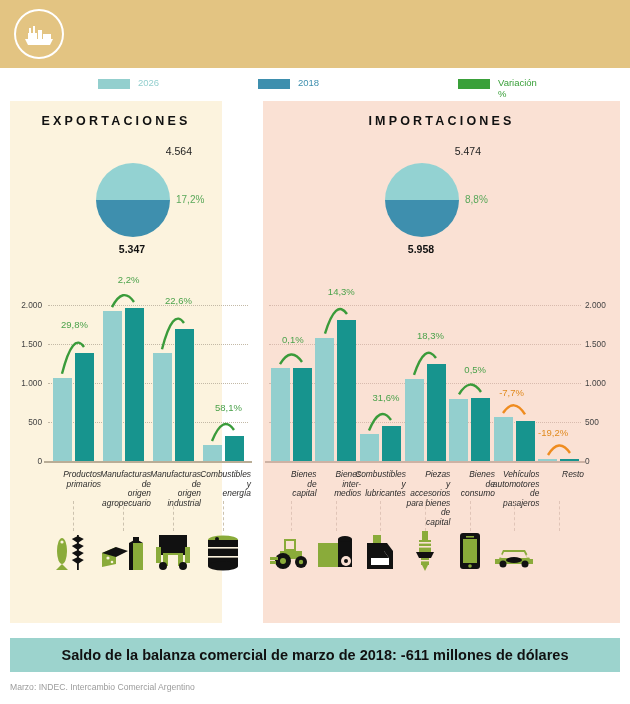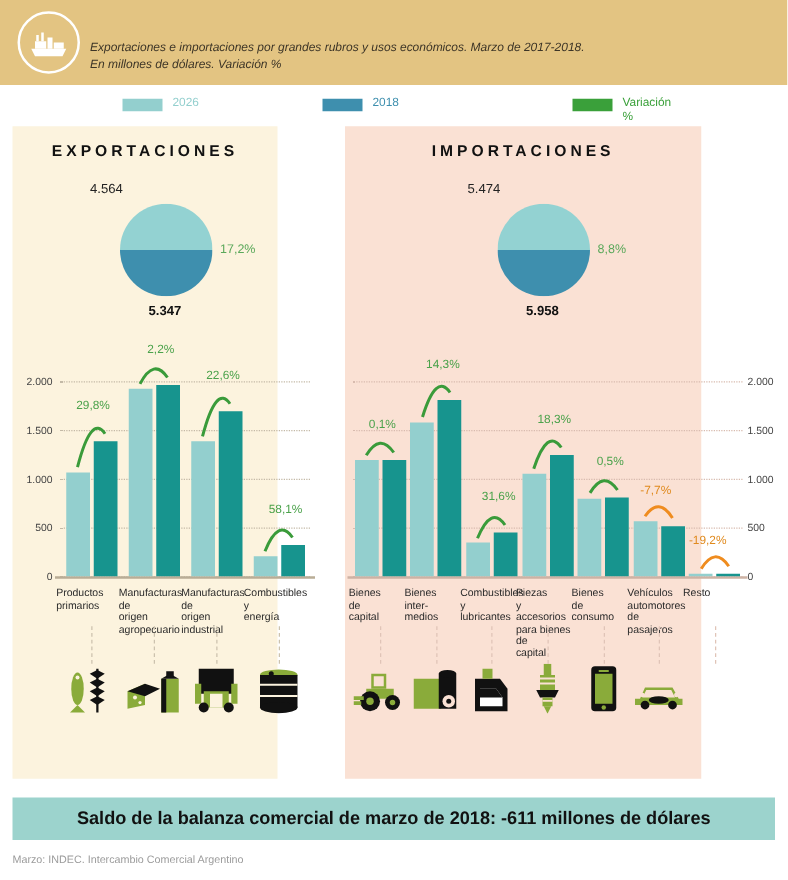--- a/index.html
+++ b/index.html
@@ -37,28 +37,28 @@
     position:absolute;left:0;top:68px;width:630px;height:33px;background:#fff;
   }
   .legend-item{position:absolute;top:9px;height:14px;}
   .legend-swatch{position:absolute;left:0;top:2px;width:32px;height:10px;}
   .legend-label{position:absolute;left:40px;top:0;font-size:9.5px;}
   .lg1{left:98px;} .lg2{left:258px;} .lg3{left:458px;}
 
   
   .panel{position:absolute;top:101px;height:522px;}
   .panel-exp{left:10px;width:212px;background:#fcf3de;}
-  .panel-imp{left:276px;width:285px;background:#fae1d4;}
+  .panel-imp{left:263px;width:357px;background:#fae1d4;}
 
   .panel-title{
     position:absolute;top:13px;width:100%;text-align:center;
     font-size:12.5px;font-weight:bold;letter-spacing:3.2px;color:#111;
   }
   .pie-top-val{
-    position:absolute;width:120px;text-align:left;font-size:10.5px;color:#222;
+    position:absolute;width:120px;text-align:right;font-size:10.5px;color:#222;
   }
   .pie-bot-val{
     position:absolute;width:120px;text-align:center;font-size:10.5px;font-weight:bold;color:#111;
   }
   .pie-var{
     position:absolute;font-size:10px;color:#5aa85a;
   }
   .pie-circle{position:absolute;width:74px;height:74px;border-radius:50%;overflow:hidden;}
   .pie-half-top{position:absolute;left:0;top:0;width:74px;height:37px;background:#93d2d2;}
   .pie-half-bot{position:absolute;left:0;top:37px;width:74px;height:37px;background:#3e8fae;}
@@ -70,21 +70,21 @@
   .axis-label{
     position:absolute;font-size:8.3px;color:#444;white-space:nowrap;
   }
   .baseline{position:absolute;height:2px;background:#b9ad96;}
   .panel-imp .baseline{background:#cdb2a4;}
 
   .bar{position:absolute;bottom:0;}
   .bar-2017{background:#93cfce;}
   .bar-2018{background:#17948e;}
 
-  .cat{position:absolute;text-align:left;font-size:8.4px;color:#2a2a2a;line-height:9.6px;white-space:pre-line;}
+  .cat{position:absolute;text-align:right;font-size:8.4px;color:#2a2a2a;line-height:9.6px;white-space:pre-line;font-style:italic;}
   .dashed-drop{position:absolute;width:0;border-left:1px dashed #ccc2ae;}
   .panel-imp .dashed-drop{border-left-color:#e0c4b7;}
 
   .varlbl{position:absolute;font-size:9.5px;white-space:nowrap;}
   .var-pos{color:#4ba24b;}
   .var-neg{color:#e08a1e;}
   .arc{position:absolute;}
 
   .icon-slot{position:absolute;}
 
@@ -109,22 +109,20 @@
   <div class="logo-circle">
     <svg width="32" height="22" viewBox="0 0 32 22">
       <path d="M2 15 L30 15 L27 21 L5 21 Z" fill="#ffffff"></path>
       <rect x="5" y="9" width="9" height="6" fill="#ffffff"></rect>
       <rect x="15" y="6" width="4" height="9" fill="#ffffff"></rect>
       <rect x="20" y="10" width="8" height="5" fill="#ffffff"></rect>
       <rect x="6" y="4" width="2" height="5" fill="#ffffff"></rect>
       <rect x="10" y="2" width="2" height="7" fill="#ffffff"></rect>
     </svg>
   </div>
-  <div class="header-sub">Exportaciones e importaciones por grandes rubros y usos económicos. Marzo de 2017-2018.
-En millones de dólares. Variación %</div>
 </div>
 
 <div class="legend">
   <div class="legend-item lg1">
     <span class="legend-swatch" style="background:#93cfce"></span>
     <span class="legend-label" style="color:#93cfce">2026</span>
   </div>
   <div class="legend-item lg2">
     <span class="legend-swatch" style="background:#3e8fae"></span>
     <span class="legend-label" style="color:#3e8fae">2018</span>

